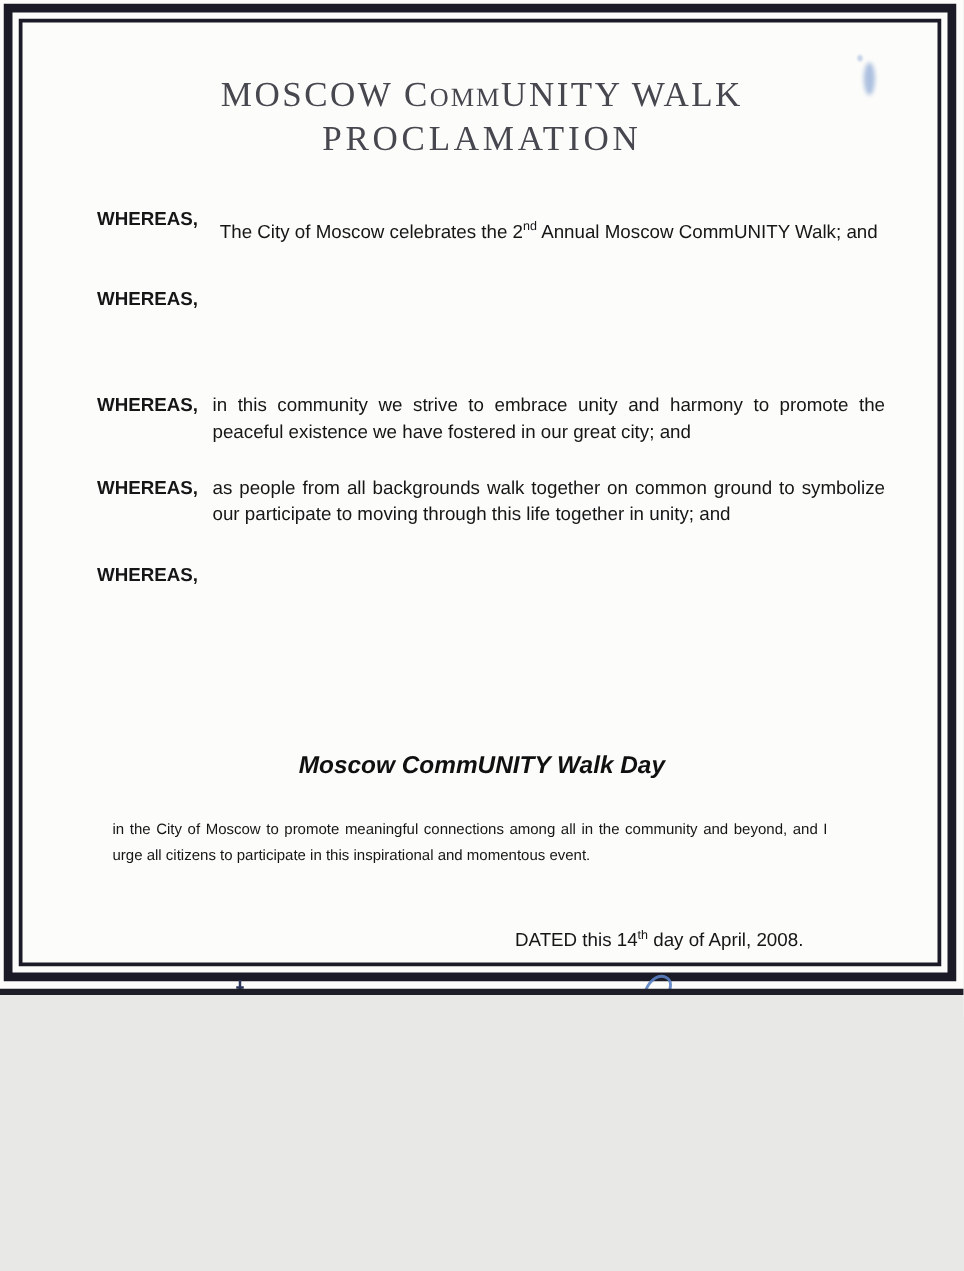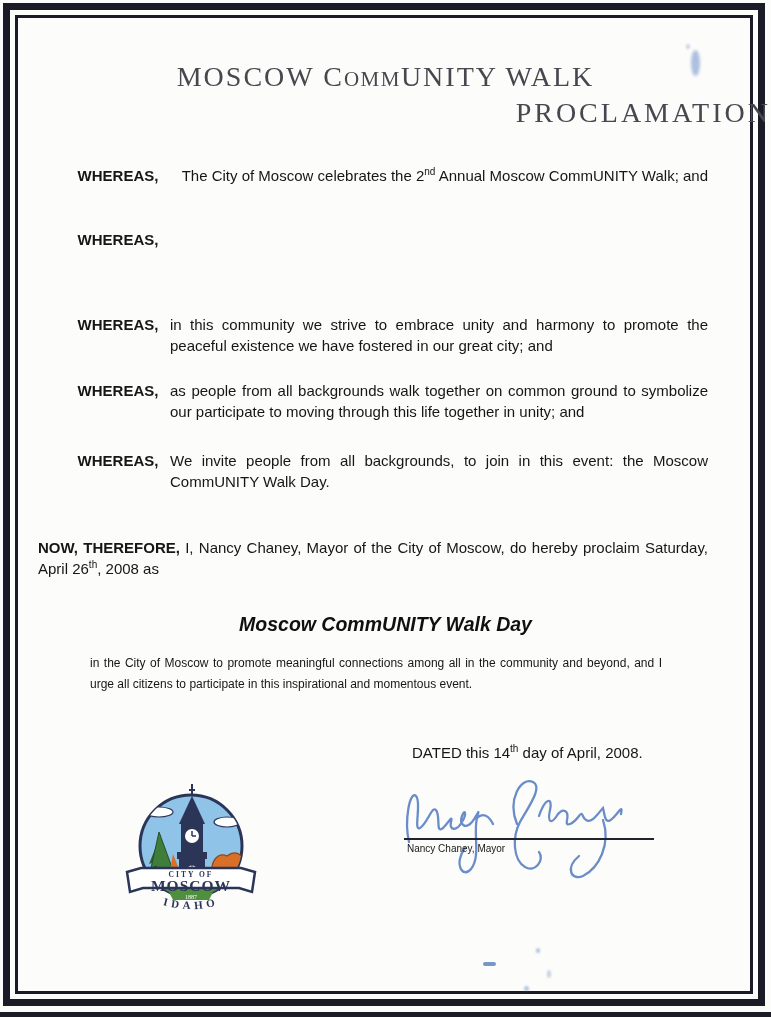--- a/index.html
+++ b/index.html
@@ -1,18 +1,18 @@
 <!DOCTYPE html>
 <html><head>
 <meta charset="utf-8">
 <style>
   html,body{margin:0;padding:0;background:#e8e8e6;}
   .page{
     position:relative;
-    width:771px;height:1017px;
+    width:771px;height:796px;
     margin:0 auto;
     background:#fcfcfa;
     font-family:"Liberation Sans",sans-serif;
     color:#161616;
     overflow:hidden;
   }
   
   .frame-outer{
     position:absolute;left:3px;top:3px;right:6px;bottom:11px;
     border:7px solid #1b1b28;pointer-events:none;
@@ -34,55 +34,55 @@
     color:#47474f;
     font-size:28px;line-height:34px;
     letter-spacing:2px;
     margin:0;
   }
   .doc-title .small-caps{
     font-size:21px;
     text-transform:uppercase;
     letter-spacing:1.5px;
   }
-  .doc-title .line2{display:block;letter-spacing:3px;text-align:right;}
+  .doc-title .line2{display:block;letter-spacing:3px;}
   
   .clause{
     position:absolute;left:66px;width:642px;
     display:flex;
     font-size:15px;line-height:20.5px;
   }
   .clause .label{
     width:104px;flex:0 0 104px;
     font-weight:bold;
     text-align:center;
   }
   .clause .text{
     flex:1;
     text-align:justify;
   }
-  .clause .text.lastline-only{text-align:right;}
+  .clause .text.lastline-only{text-align:center;margin-top:10px;}
   sup{font-size:10px;line-height:0;vertical-align:super;}
   .c1{top:166px;}
   .c2{top:230px;}
   .c3{top:315px;}
   .c4{top:381px;}
   .c5{top:451px;}
   .therefore{
     position:absolute;left:38px;top:538px;width:670px;
     font-size:15px;line-height:20.5px;
     text-align:justify;margin:0;
   }
   .therefore b{font-weight:bold;}
   .event-title{
     position:absolute;left:0;right:0;top:601px;
     text-align:center;
     font-size:19.5px;
     font-weight:bold;font-style:italic;
-    margin:12px;color:#101010;
+    margin:0;color:#101010;
   }
   .closing{
     position:absolute;left:90px;top:653px;width:572px;
     font-size:12px;line-height:20.5px;
     text-align:justify;margin:0;
   }
   .dated{
     position:absolute;left:408px;top:740px;
     font-size:15px;margin:4px;
   }
@@ -132,24 +132,22 @@
     <span class="text">in this community we strive to embrace unity and harmony to promote the peaceful existence we have fostered in our great city; and</span>
   </div>
 
   <div class="clause c4">
     <span class="label">WHEREAS,</span>
     <span class="text">as people from all backgrounds walk together on common ground to symbolize our participate to moving through this life together in unity; and</span>
   </div>
 
   <div class="clause c5">
     <span class="label">WHEREAS,</span>
-    <span class="text">We invite people from all backgrounds, to join in this event: the Moscow CommUNITY Walk Day.</span>
-  </div>
-
-  <p class="therefore"><b>NOW, THEREFORE,</b><span> I, Nancy Chaney, Mayor of the City of Moscow, do hereby proclaim Saturday, April 26</span><sup>th</sup><span>, 2008 as</span></p>
+  </div>
+
 
   <h2 class="event-title">Moscow CommUNITY Walk Day</h2>
 
   <p class="closing">in the City of Moscow to promote meaningful connections among all in the community and beyond, and I urge all citizens to participate in this inspirational and momentous event.</p>
 
   <p class="dated"><span>DATED this 14</span><sup>th</sup><span> day of April, 2008.</span></p>
 
   <div class="sig-block">
     <svg class="sig-ink" width="268" height="110" viewBox="0 0 268 110">
       <g fill="none" stroke="#5b82c4" stroke-width="2.3" stroke-linecap="round" opacity="0.9">

